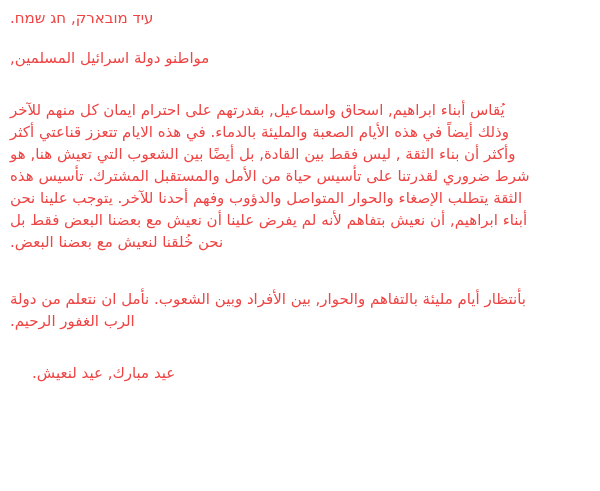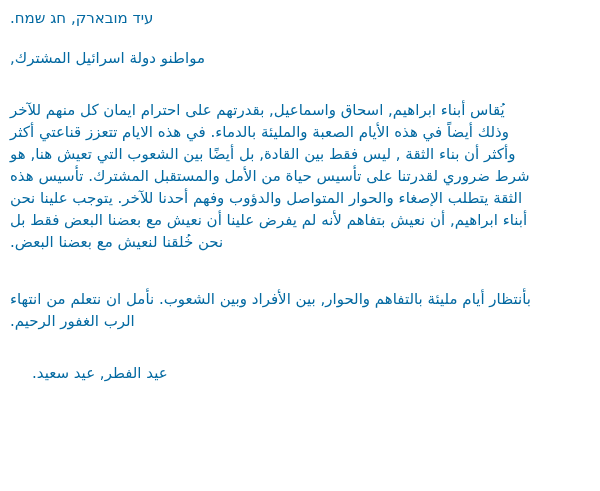--- a/index.html
+++ b/index.html
@@ -13,48 +13,48 @@
     overflow: hidden;
     font-family: "DejaVu Sans", sans-serif;
   }
   .doc {
     box-sizing: border-box;
     width: 600px;
     height: 491px;
     padding: 7px 4px 0 10px;
     direction: rtl;          
     text-align: left;        
-    color: #0369a1;
+    color: #ef4444;
     font-size: 15px;
     line-height: 22px;
   }
   .doc p {
     margin: 0;
     white-space: pre-line;   
   }
   .gap-18 { margin-bottom: 18px !important; }
   .gap-28 { margin-bottom: 28px !important; }
   .gap-30 { margin-bottom: 30px !important; }
   .gap-35 { margin-bottom: 35px !important; }
   .closing { padding-left: 22px; }
 </style>
 </head>
 <body>
 
 <main class="doc">
   <p class="gap-18">עיד מובארק, חג שמח.</p>
 
-  <p class="gap-30">مواطنو دولة اسرائيل المشترك,</p>
+  <p class="gap-30">مواطنو دولة اسرائيل المسلمين,</p>
 
 
   <p class="gap-35">يُقاس أبناء ابراهيم, اسحاق واسماعيل, بقدرتهم على احترام ايمان كل منهم للآخر
 وذلك أيضاً في هذه الأيام الصعبة والمليئة بالدماء. في هذه الايام تتعزز قناعتي أكثر
 وأكثر أن بناء الثقة , ليس فقط بين القادة, بل أيضًا بين الشعوب التي تعيش هنا, هو
 شرط ضروري لقدرتنا على تأسيس حياة من الأمل والمستقبل المشترك. تأسيس هذه
 الثقة يتطلب الإصغاء والحوار المتواصل والدؤوب وفهم أحدنا للآخر. يتوجب علينا نحن
 أبناء ابراهيم, أن نعيش بتفاهم لأنه لم يفرض علينا أن نعيش مع بعضنا البعض فقط بل
 نحن خُلقنا لنعيش مع بعضنا البعض.</p>
 
-  <p class="gap-30">بأنتظار أيام مليئة بالتفاهم والحوار, بين الأفراد وبين الشعوب. نأمل ان نتعلم من انتهاء
+  <p class="gap-30">بأنتظار أيام مليئة بالتفاهم والحوار, بين الأفراد وبين الشعوب. نأمل ان نتعلم من دولة
 الرب الغفور الرحيم.</p>
 
-  <p class="closing">عيد الفطر, عيد سعيد.</p>
+  <p class="closing">عيد مبارك, عيد لنعيش.</p>
 </main>
 
 </body></html>

